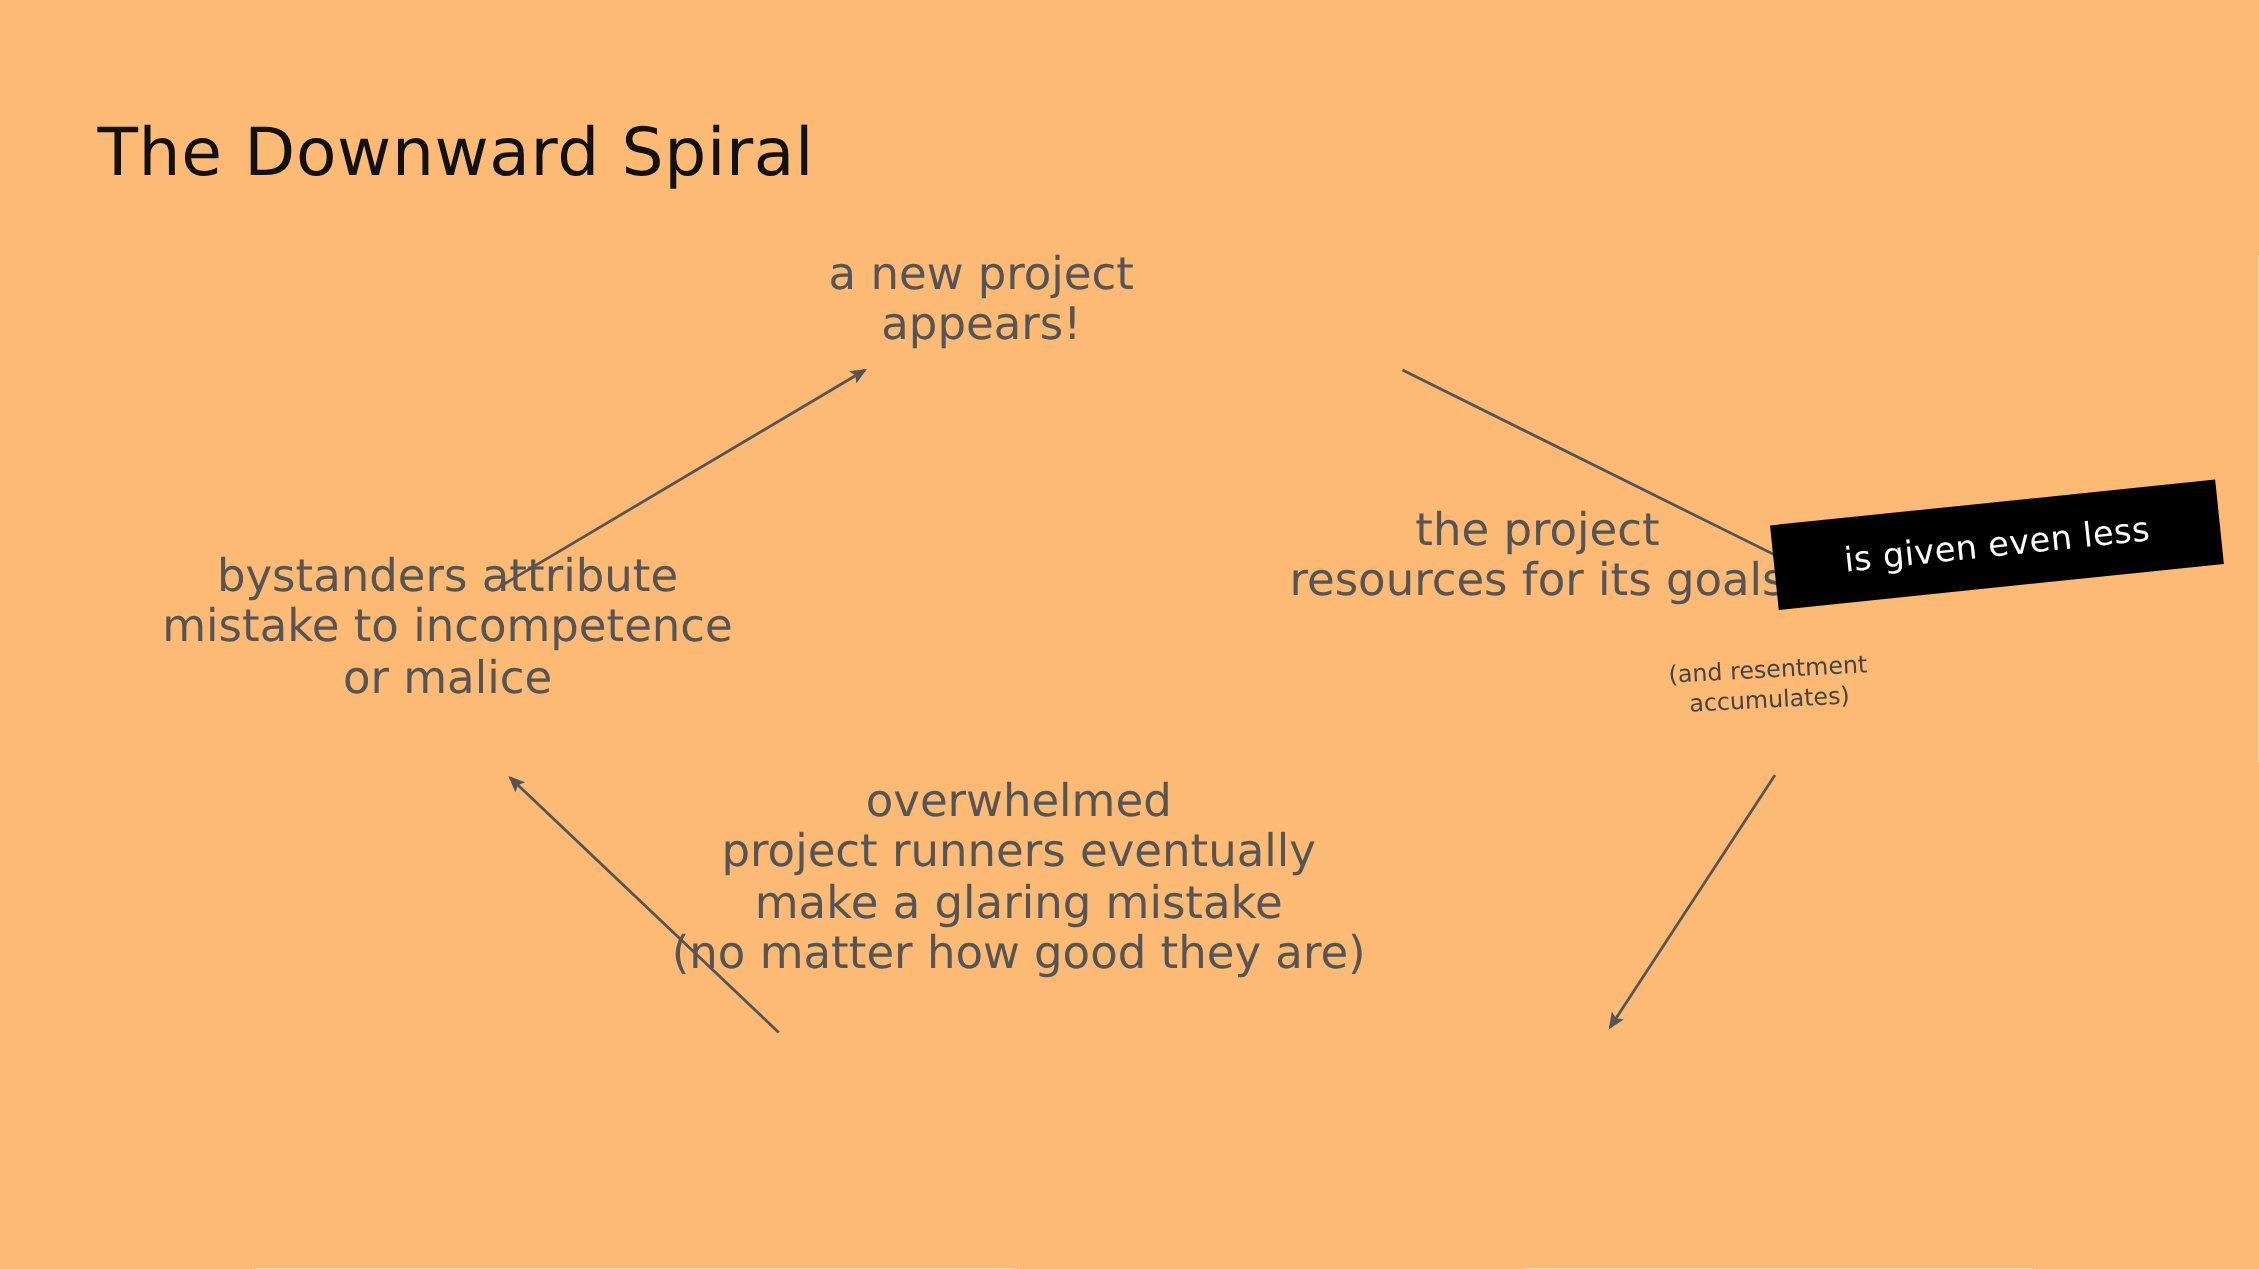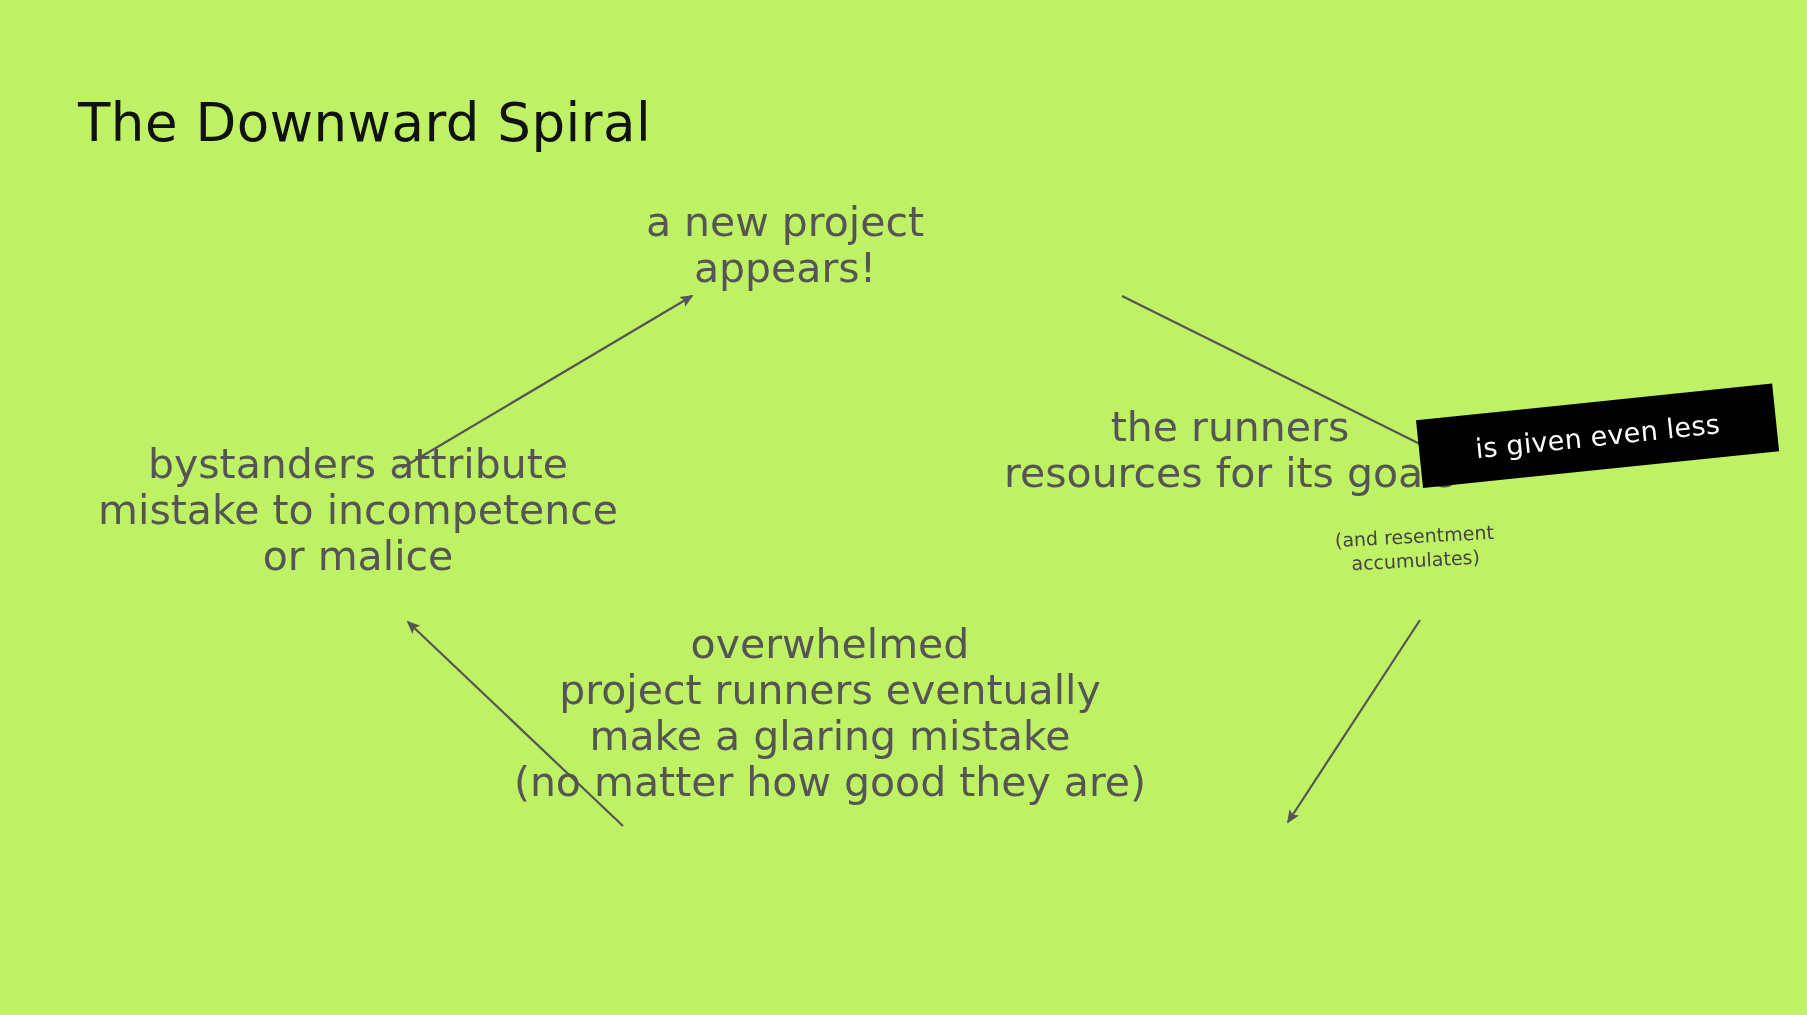--- a/index.html
+++ b/index.html
@@ -7,21 +7,21 @@
     padding: 0;
     background: #ffffff;
   }
   body {
     font-family: "DejaVu Sans", sans-serif;
   }
   #canvas {
     position: relative;
     width: 1807px;
     height: 1015px;
-    background: #bef264;
+    background: #fdba74;
     overflow: hidden;
   }
   #arrow-layer {
     position: absolute;
     left: 0;
     top: 0;
     width: 1807px;
     height: 1015px;
     pointer-events: none;
   }
@@ -35,21 +35,21 @@
     font-weight: 400;
     color: #111111;
     letter-spacing: 0.5px;
     white-space: nowrap;
   }
 
   .node {
     position: absolute;
     color: #555555;
     font-family: "DejaVu Sans", sans-serif;
-    font-size: 41px;
+    font-size: 36px;
     line-height: 1.12;
     text-align: center;
     white-space: pre-line;
     letter-spacing: 0px;
   }
 
   
   #node-new-project {
     left: 565px;
     top: 200px;
@@ -70,21 +70,20 @@
     top: 405px;
     width: 530px;
     text-align: center;
   }
 
   
   #node-mistake {
     left: 495px;
     top: 622px;
     width: 640px;
-    margin-left: 15px;
   }
 
   .redaction {
     position: absolute;
     left: 1423px;
     top: 420px;
     width: 358px;
     height: 68px;
     background: #000000;
     transform: rotate(-5.9deg);
@@ -134,21 +133,21 @@
 
   <div class="slide-title">The Downward Spiral</div>
 
   <div class="node" id="node-new-project">a new project
 appears!</div>
 
   <div class="node" id="node-bystanders">bystanders attribute
 mistake to incompetence
 or malice</div>
 
-  <div class="node" id="node-underresourced">the runners
+  <div class="node" id="node-underresourced">the project
 resources for its goals</div>
 
   <div class="redaction">
     <span class="redaction-text">is given even less</span>
   </div>
 
   <div class="aside-note">(and resentment
 accumulates)</div>
 
   <div class="node" id="node-mistake">overwhelmed

